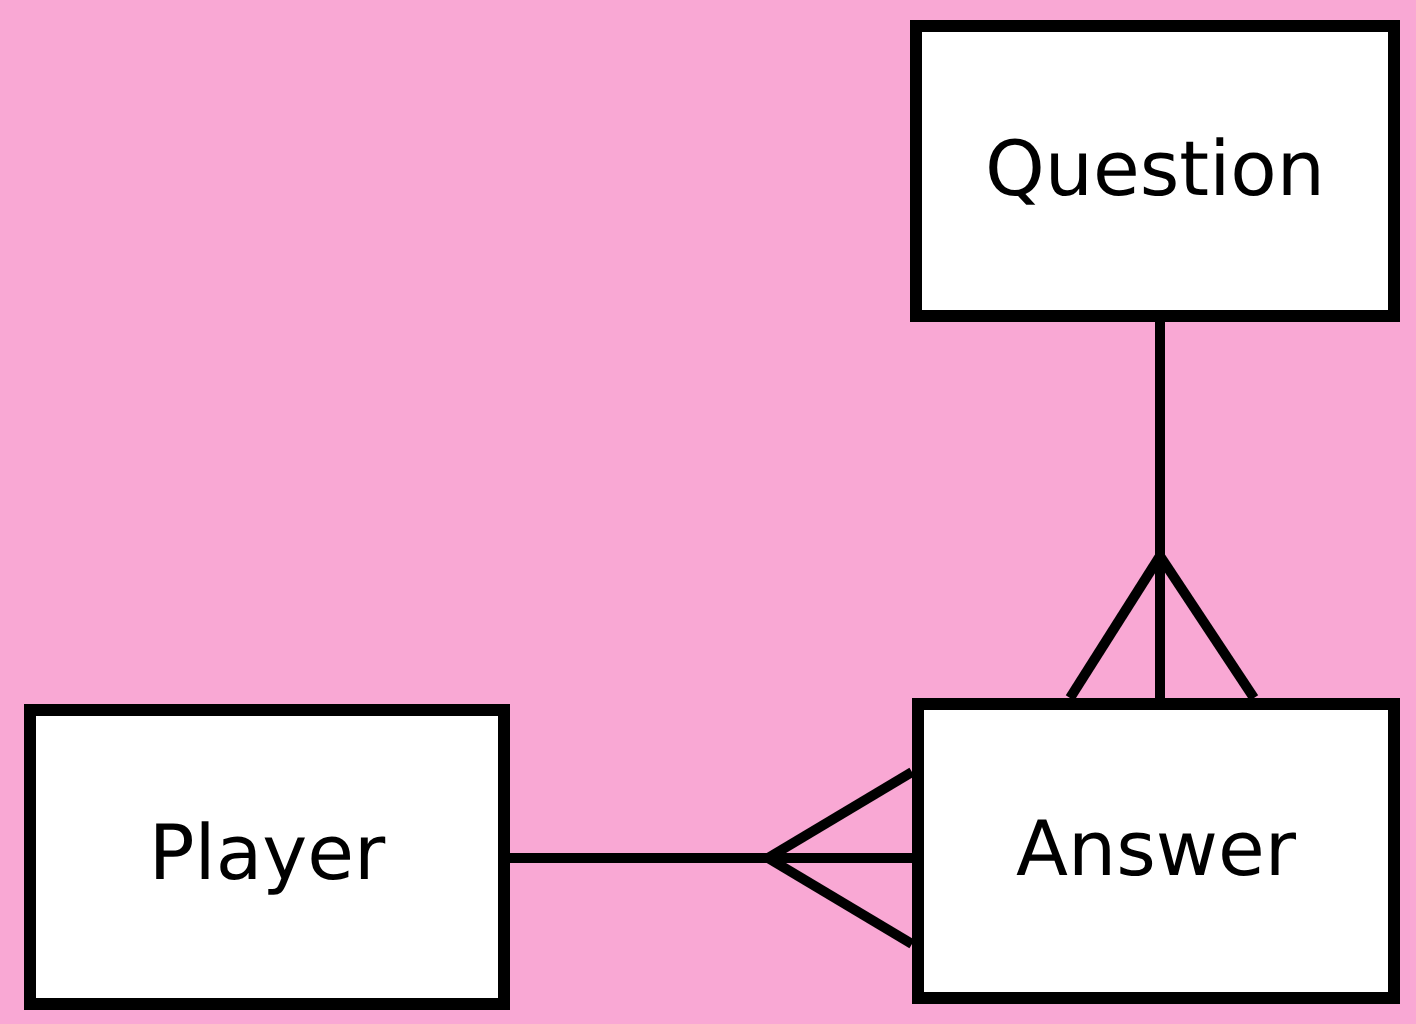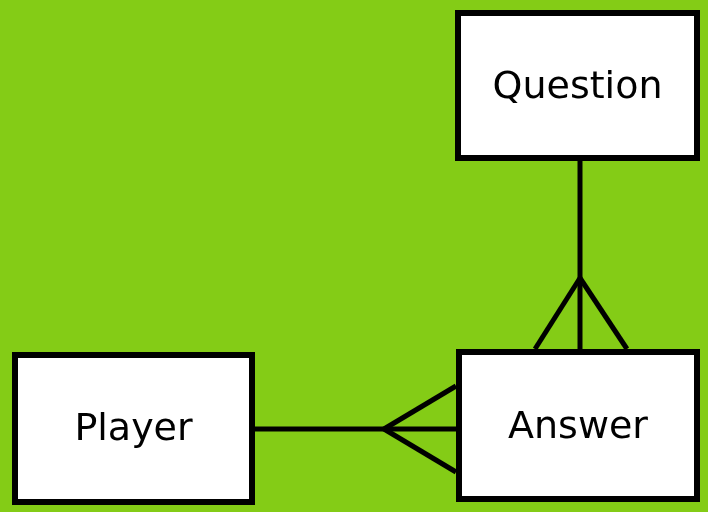--- a/index.html
+++ b/index.html
@@ -8,21 +8,21 @@
     padding: 0;
     background: #ffffff;
   }
   body {
     font-family: "DejaVu Sans", "Liberation Sans", sans-serif;
   }
   #canvas {
     position: relative;
     width: 708px;
     height: 512px;
-    background: #84cc16;
+    background: #f9a8d4;
     overflow: hidden;
   }
   #diagram-svg {
     position: absolute;
     left: 0;
     top: 0;
     width: 708px;
     height: 512px;
     display: block;
   }

